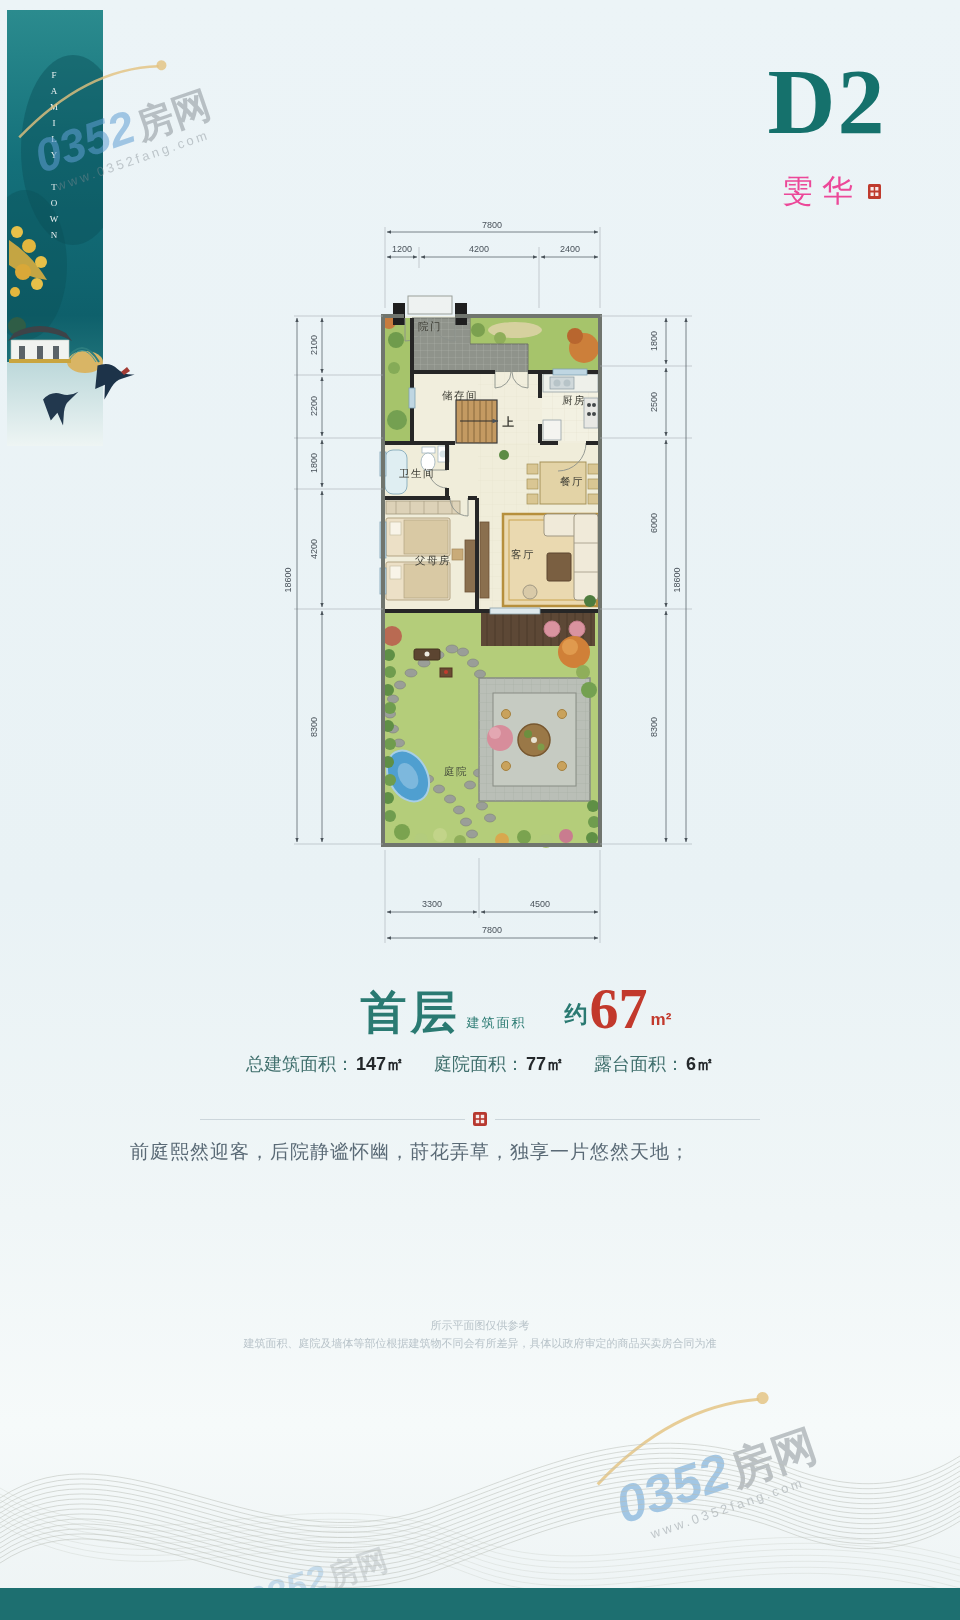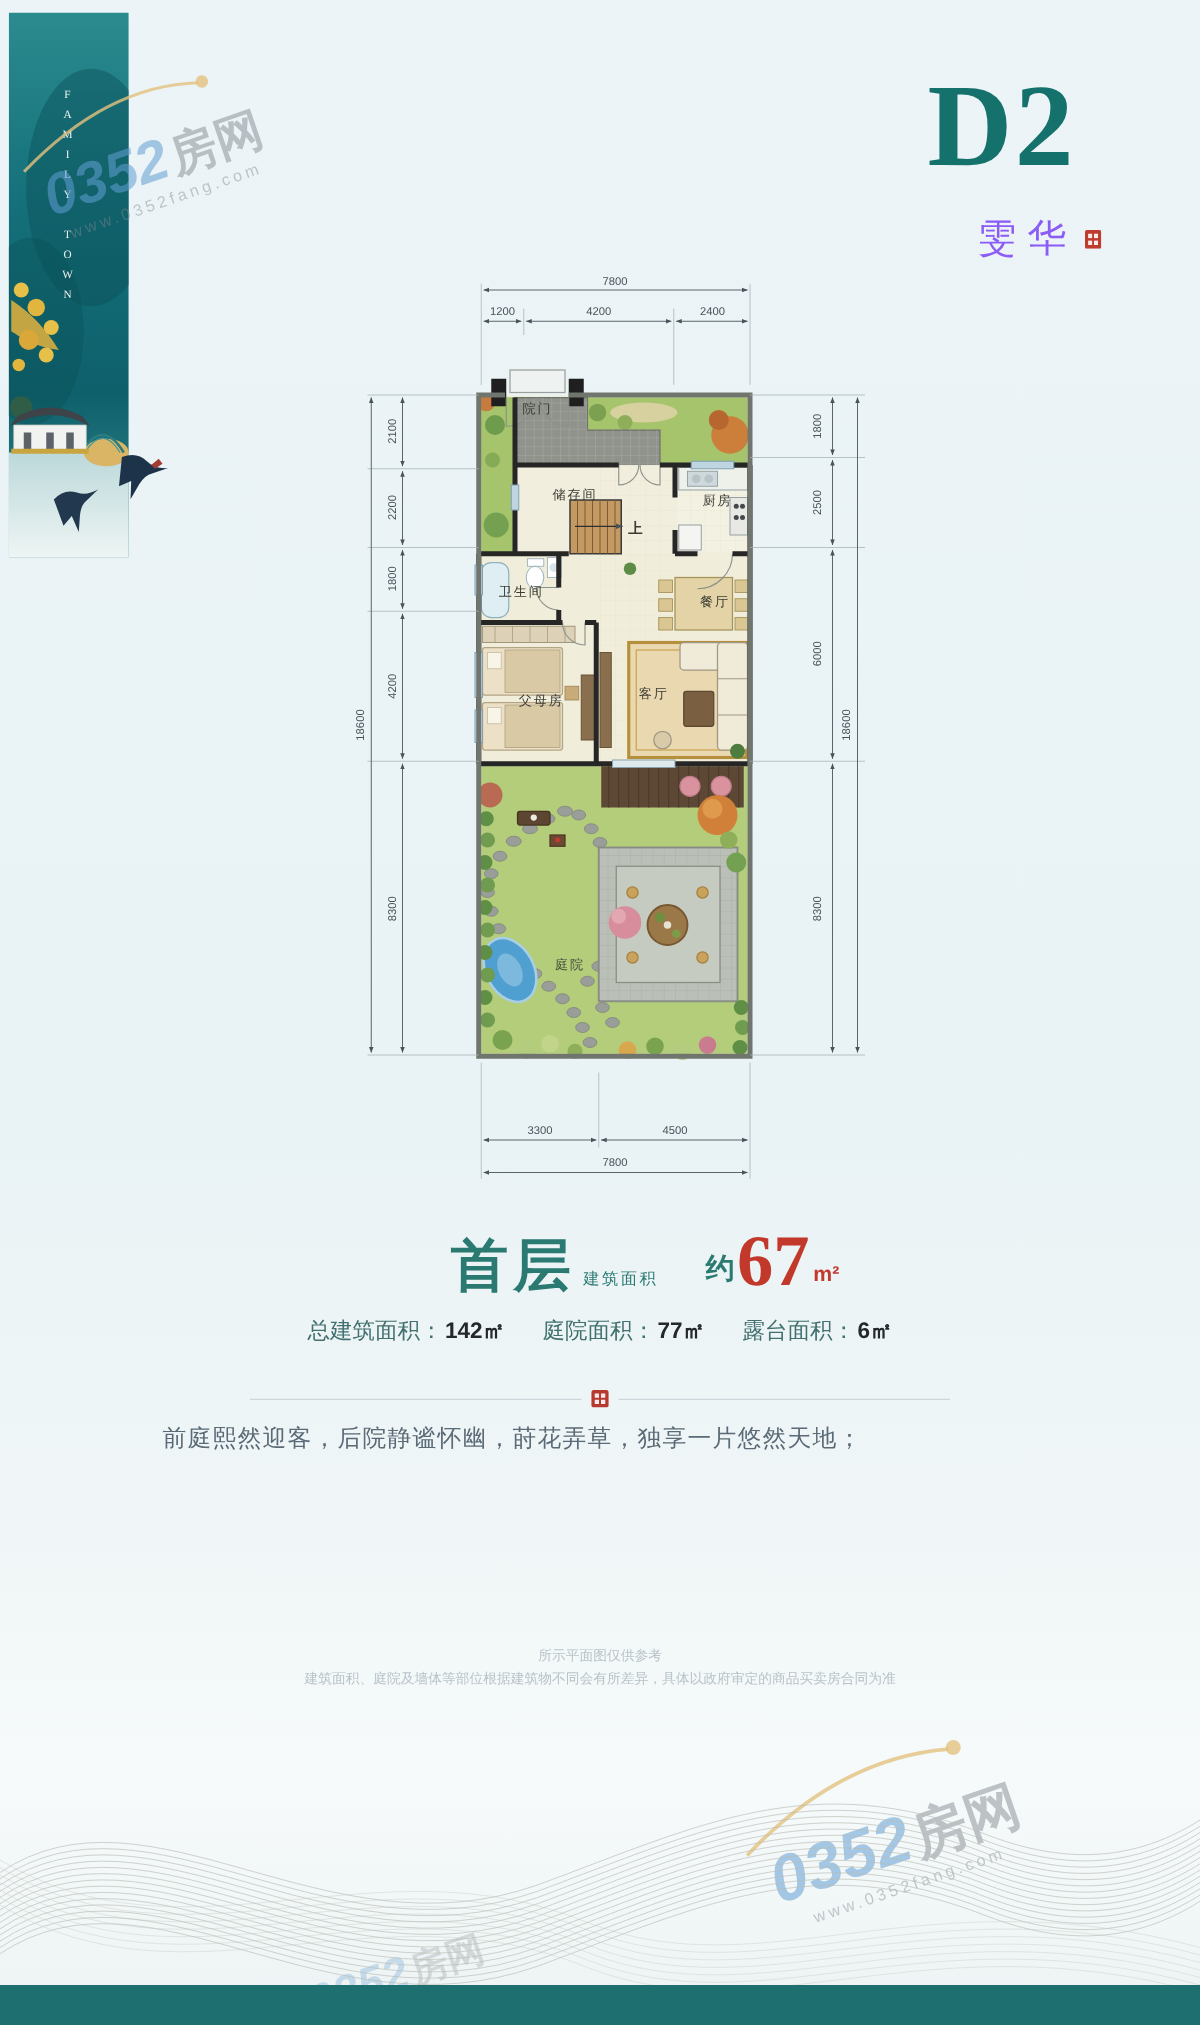--- a/index.html
+++ b/index.html
@@ -2,25 +2,25 @@
 <html><head>
 <meta charset="utf-8">
 <style>
   html,body{margin:0;padding:0;width:960px;height:1620px;overflow:hidden;
     font-family:"Liberation Sans",sans-serif;}
   body{position:relative;
     background:linear-gradient(180deg,#ecf4f7 0%,#e9f2f5 55%,#f0f6f7 75%,#f6fafa 88%,#edf3f4 100%);}
   .abs{position:absolute;}
 
   
-  .unit-code{left:742px;top:52px;width:170px;
+  .unit-code{left:742px;top:52px;width:170px;text-align:center;
     font-family:"Liberation Serif",serif;font-weight:bold;font-size:94px;line-height:1.05;
     color:#15716c;letter-spacing:2px;}
   .unit-name-row{left:742px;top:170px;width:170px;display:flex;align-items:center;justify-content:center;gap:6px;}
-  .unit-name{font-family:Liberation Serif, serif;font-size:31px;letter-spacing:9px;color:#8b5cf6;
+  .unit-name{font-family:Liberation Serif, serif;font-size:31px;letter-spacing:9px;color:#ec4899;
     text-indent:9px;}
 
   
   .banner{left:7px;top:10px;}
   .family-text{left:49px;top:70px;writing-mode:vertical-lr;text-orientation:upright;
     font-size:9px;letter-spacing:6px;color:rgba(255,255,255,.92);
     font-family:"Liberation Serif",serif;}
 
   
   .wm{display:flex;flex-direction:column;align-items:center;transform:rotate(-19deg);pointer-events:none;}
@@ -511,21 +511,21 @@
     <span>建筑</span>
     <span>面积</span>
   </span>
   <span class="approx">约</span>
   <span class="area-num">67</span>
   <span class="area-unit">m²</span>
 </div>
 
 <div class="abs stats-row">
   <span>
-    <span class="s-label">总建筑面积：</span><span class="s-val">142㎡</span>
+    <span class="s-label">总建筑面积：</span><span class="s-val">147㎡</span>
   </span>
   <span>
     <span class="s-label">庭院面积：</span><span class="s-val">77㎡</span>
   </span>
   <span>
     <span class="s-label">露台面积：</span><span class="s-val">6㎡</span>
   </span>
 </div>
 
 <div class="abs divider">

